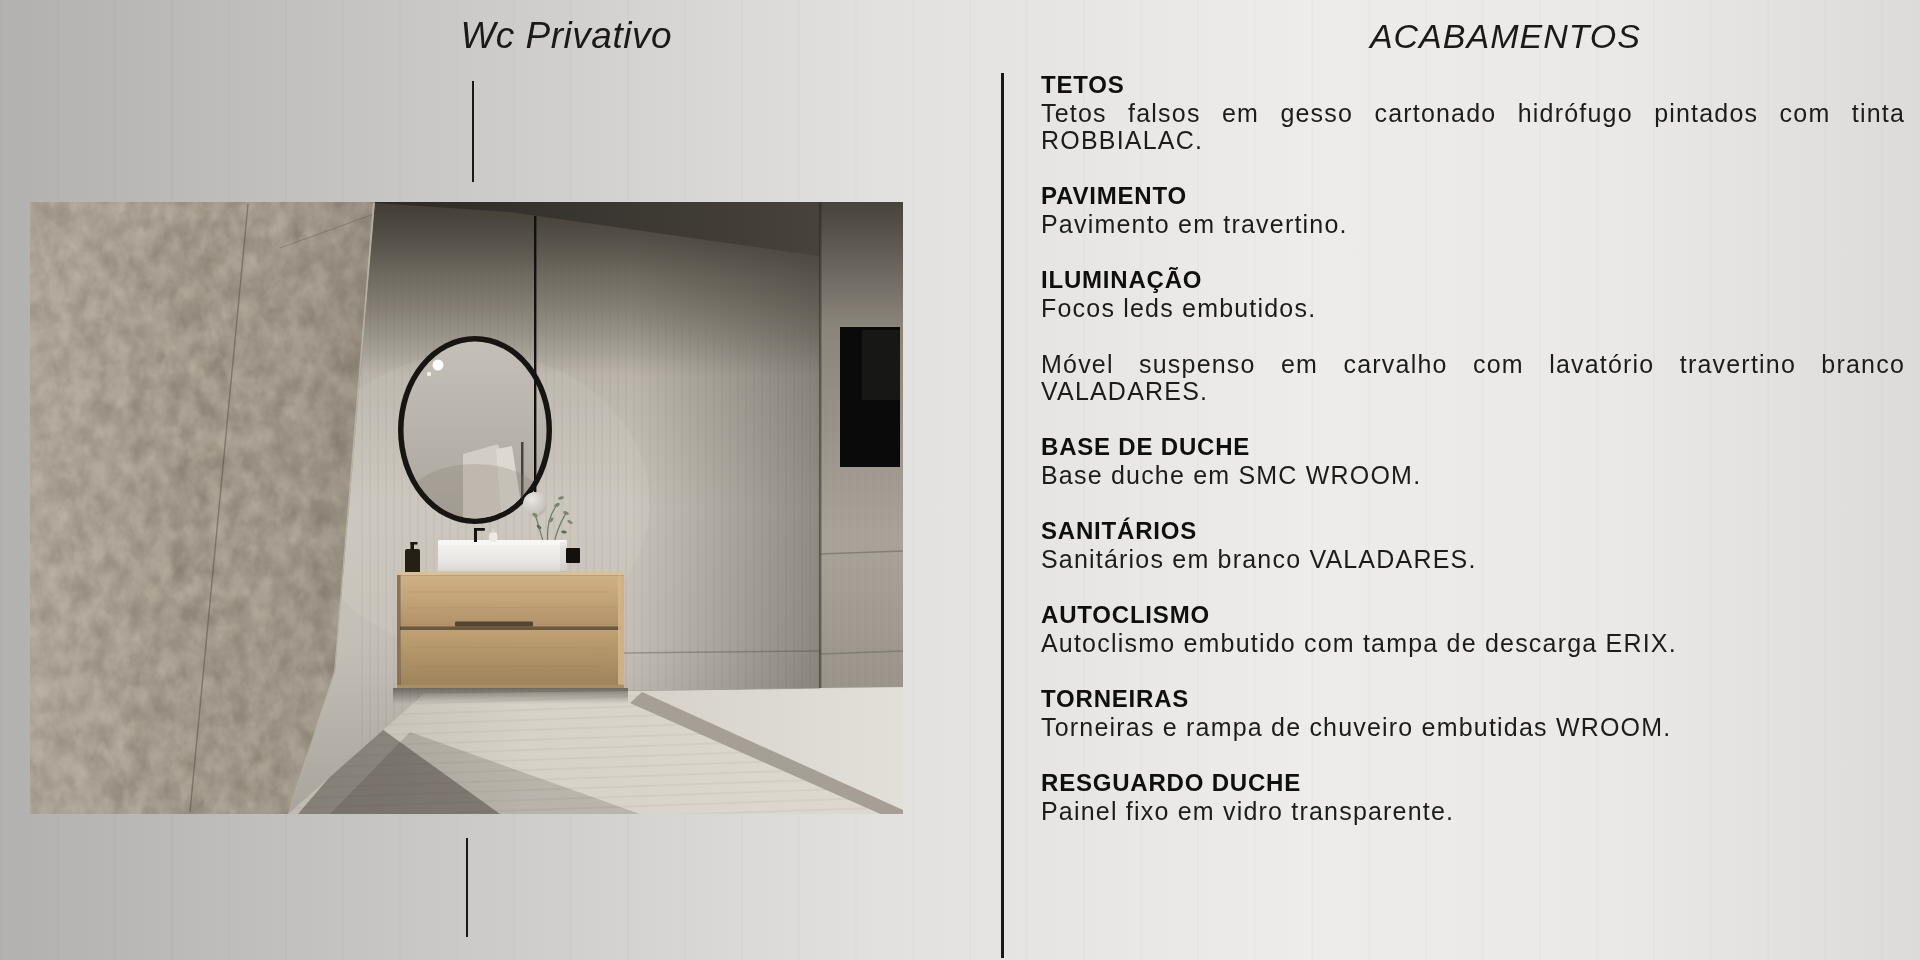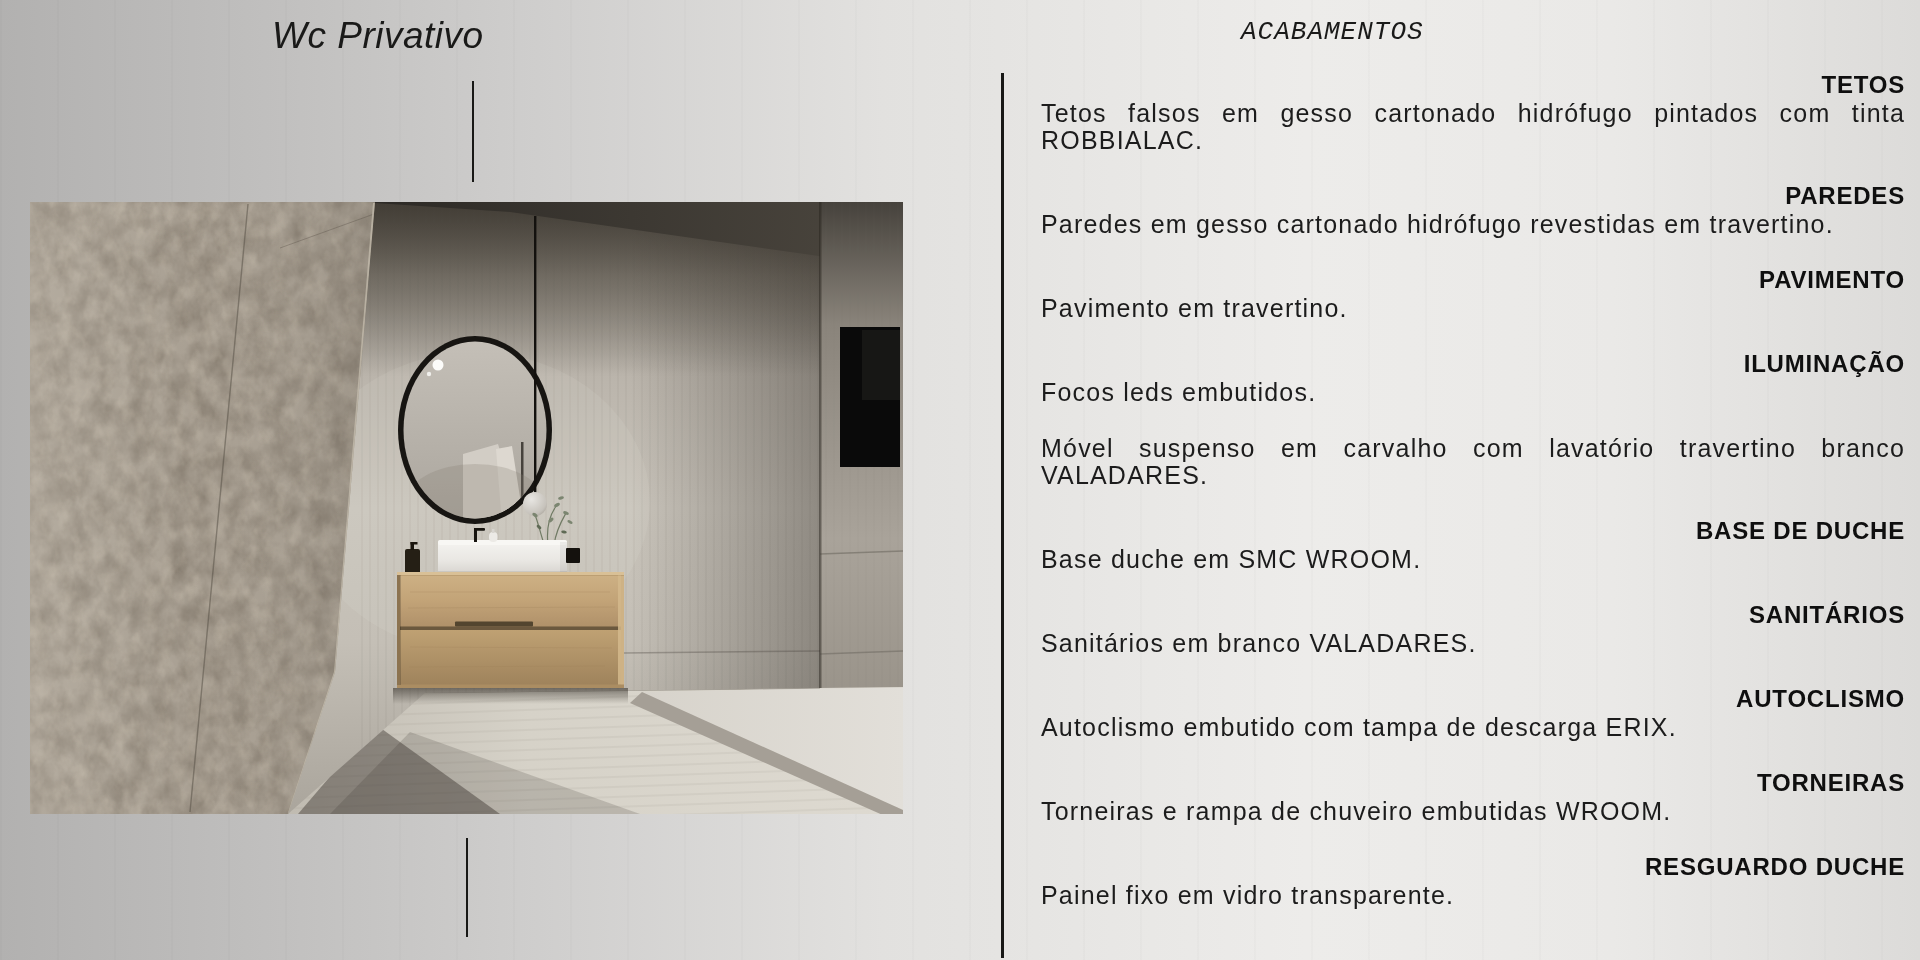--- a/index.html
+++ b/index.html
@@ -7,36 +7,36 @@
     width:1920px;height:960px;overflow:hidden;
     font-family:"Liberation Sans", sans-serif;
     background:linear-gradient(90deg,#b2b1b0 0%,#bcbbba 10%,#cfcecd 28%,#e2e1df 46%,#edecea 68%,#eae9e7 84%,#dcdbd9 100%);
   }
   .page{position:relative;width:1920px;height:960px;}
   .page::before{
     content:"";position:absolute;inset:0;pointer-events:none;
     background:repeating-linear-gradient(90deg, rgba(0,0,0,0.016) 0px 2px, rgba(255,255,255,0) 2px 57px);
   }
   .panel-title{
-    position:absolute;text-align:left;color:#1a1a19;
+    position:absolute;text-align:right;color:#1a1a19;
     font-style:italic;font-weight:normal;white-space:nowrap;
   }
   .title-left{left:272px;top:15px;width:400px;font-size:37px;letter-spacing:0.5px;}
-  .title-right{left:1241px;top:17px;width:400px;font-size:26px;letter-spacing:1px;font-family:Liberation Mono, monospace;}
+  .title-right{left:1241px;top:17px;width:400px;font-size:34px;letter-spacing:1px;}
   .vline{position:absolute;background:#181816;width:2px;}
   .vline-top{left:472px;top:81px;height:101px;}
   .vline-bottom{left:466px;top:838px;height:99px;}
   .vline-divider{left:1001px;top:73px;height:885px;width:2.5px;}
   .render-box{position:absolute;left:30px;top:202px;width:873px;height:612px;}
   .render-box svg{display:block;}
   .spec-column{position:absolute;left:1041px;top:72px;width:864px;}
   .spec-section{margin:0 0 29px 0;}
   .spec-heading{
     margin:0 0 2px 0;font-size:24px;font-weight:bold;line-height:26px;
-    letter-spacing:0.8px;color:#0f0f0f;text-align:right;
+    letter-spacing:0.8px;color:#0f0f0f;
   }
   .spec-body{margin:0;font-size:25px;line-height:27px;letter-spacing:1.2px;color:#1c1c1c;}
   .jline{display:block;text-align:justify;text-align-last:justify;}
   .lline{display:block;}
 </style>
 </head>
 <body>
 
 <div class="page">
 
@@ -263,26 +263,20 @@
   <div class="spec-column">
 
     <div class="spec-section">
       <h3 class="spec-heading">TETOS</h3>
       <p class="spec-body">
         <span class="jline">Tetos falsos em gesso cartonado hidrófugo pintados com tinta</span>
         <span class="lline">ROBBIALAC.</span>
       </p>
     </div>
 
-    <div class="spec-section">
-      <h3 class="spec-heading">PAREDES</h3>
-      <p class="spec-body">
-        <span class="lline">Paredes em gesso cartonado hidrófugo revestidas em travertino.</span>
-      </p>
-    </div>
 
     <div class="spec-section">
       <h3 class="spec-heading">PAVIMENTO</h3>
       <p class="spec-body">
         <span class="lline">Pavimento em travertino.</span>
       </p>
     </div>
 
     <div class="spec-section">
       <h3 class="spec-heading">ILUMINAÇÃO</h3>

